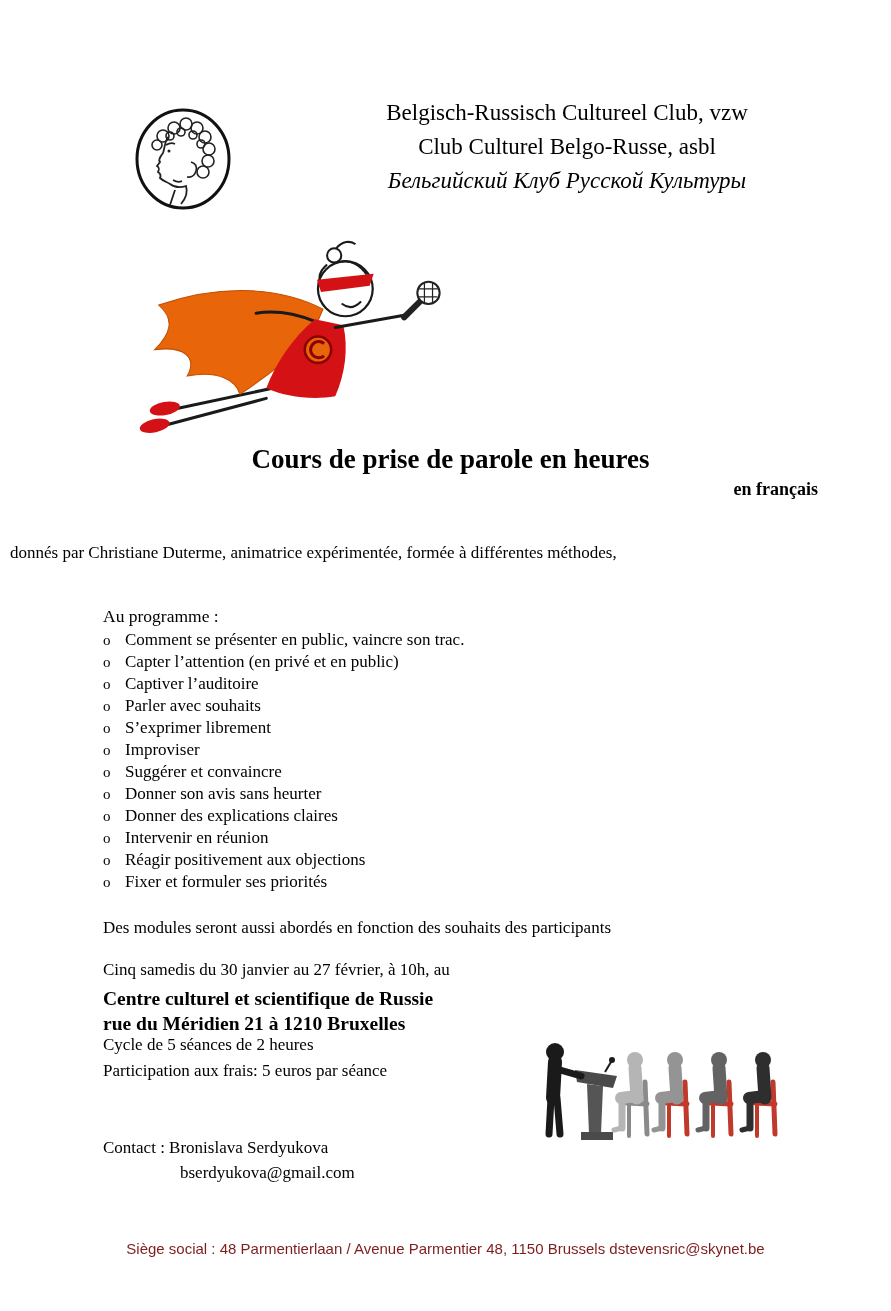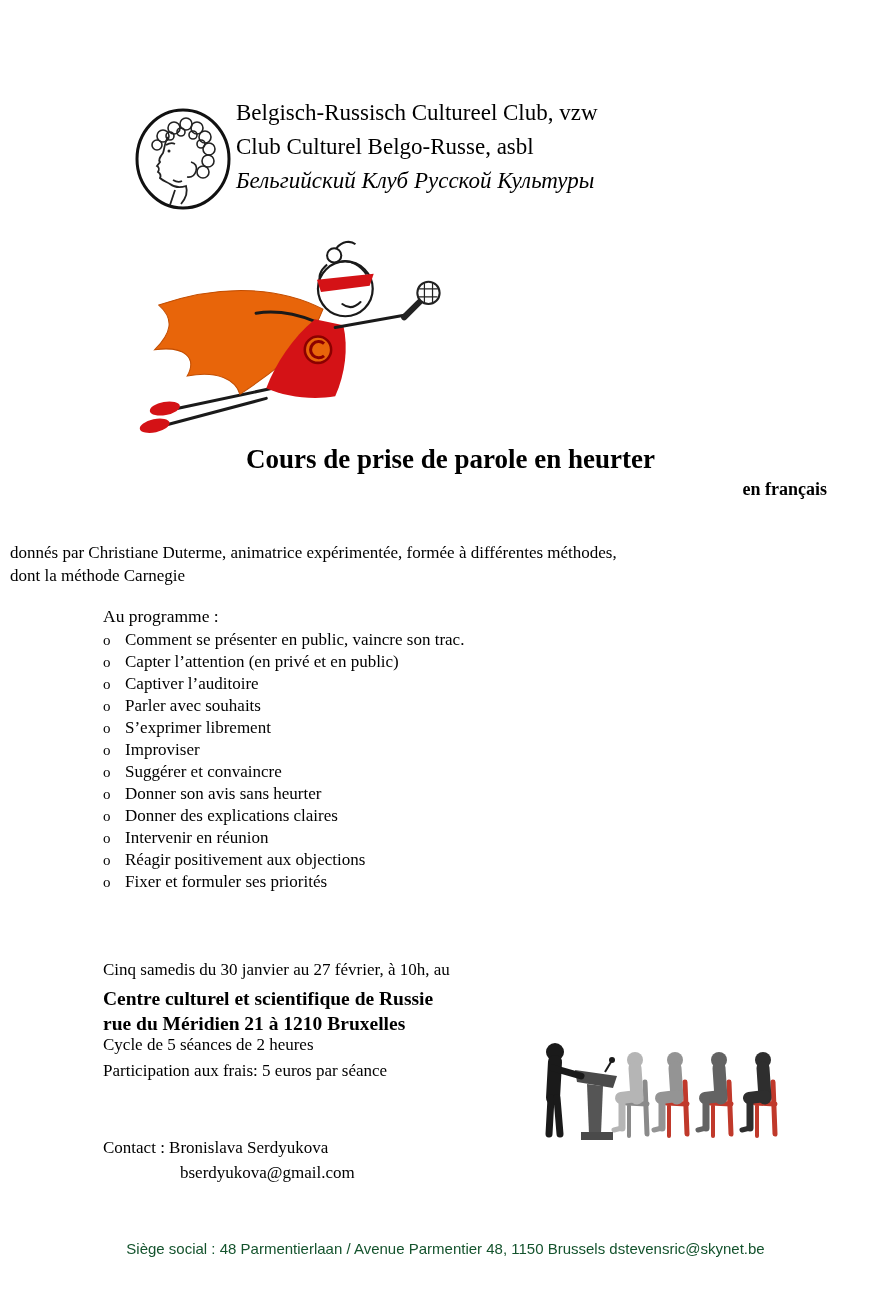--- a/index.html
+++ b/index.html
@@ -3,31 +3,31 @@
 <meta charset="utf-8">
 <style>
   * { margin:0; padding:0; box-sizing:border-box; }
   html,body { background:#ffffff; }
   body {
     width:891px; height:1311px; position:relative; overflow:hidden;
     font-family:"Liberation Serif", serif; color:#000;
   }
   .abs { position:absolute; }
 
-  .header-text { left:236px; top:96px; width:630px; text-align:left;
+  .header-text { left:252px; top:96px; width:630px; text-align:center;
                  font-size:23px; line-height:34px; }
   .header-text .ru { font-style:italic; }
 
   .logo-wrap { left:133px; top:106px; width:100px; height:106px; }
 
   .hero-wrap { left:112px; top:226px; width:345px; height:218px; }
 
   .doc-title { left:10px; top:444px; width:881px; text-align:center;
                font-size:27px; font-weight:bold; }
-  .subtitle  { top:479px; right:64px; font-size:18px; font-weight:bold; }
+  .subtitle  { top:479px; right:73px; font-size:18px; font-weight:bold; }
 
   .intro { left:10px; top:541px; width:881px; text-align:left;
            font-size:17px; line-height:23px; }
 
   .program { left:103px; top:606px; width:700px; font-size:17px; }
   .program .heading { margin-bottom:2px; font-size:17.5px; }
   .program ul { list-style:none; }
   .program li { line-height:22px; padding-left:0; }
   .program li .bullet { display:inline-block; width:22px; font-size:15px; }
 
@@ -38,21 +38,21 @@
   .schedule .venue { font-size:19.5px; font-weight:bold; line-height:25px; }
 
   .details { left:103px; top:1032px; font-size:17px; line-height:26px; }
 
   .contact { left:103px; top:1122px; font-size:17px; line-height:25px;margin-top:13px; }
   .contact .email { margin-left:77px; }
 
   .audience-wrap { left:523px; top:1036px; width:278px; height:116px; }
 
   .footer { left:0; top:1240px; width:891px; text-align:center;
-            font-family:"Liberation Sans", sans-serif; font-size:15px; color:#14532d; }
+            font-family:"Liberation Sans", sans-serif; font-size:15px; color:#7f1d1d; }
 </style>
 </head>
 <body>
 
 <div class="abs" style="inset:0;">
 
   <div class="abs logo-wrap">
     <svg width="100" height="106" viewBox="0 0 100 106">
       <ellipse cx="50" cy="53" rx="46" ry="49" fill="#ffffff" stroke="#111111" stroke-width="3"></ellipse>
       <g fill="none" stroke="#222222" stroke-width="1.6">
@@ -127,46 +127,46 @@
         <path d="M 226,35 C 235,33 245,39 251,48"></path>
         <path d="M 221,22 C 227,15 235,14 240,18"></path>
       </g>
 
       <path d="M 202,53 L 258,47 L 254,59 L 206,65 Z" fill="#d41216"></path>
 
       <path d="M 227,77 Q 236,84 245,75" fill="none" stroke="#1a1a1a" stroke-width="2" stroke-linecap="round"></path>
     </svg>
   </div>
 
-  <h1 class="abs doc-title">Cours de prise de parole en heurter</h1>
+  <h1 class="abs doc-title">Cours de prise de parole en heures</h1>
   <div class="abs subtitle">en français</div>
 
   <div class="abs intro">
     <div>donnés par Christiane Duterme, animatrice expérimentée, formée à différentes méthodes,</div>
-    <div>dont la méthode Carnegie</div>
   </div>
 
   <div class="abs program">
     <div class="heading">Au programme :</div>
     <ul>
       <li><span class="bullet">o</span><span>Comment se présenter en public, vaincre son trac.</span></li>
       <li><span class="bullet">o</span><span>Capter l’attention (en privé et en public)</span></li>
       <li><span class="bullet">o</span><span>Captiver l’auditoire</span></li>
       <li><span class="bullet">o</span><span>Parler avec souhaits</span></li>
       <li><span class="bullet">o</span><span>S’exprimer librement</span></li>
       <li><span class="bullet">o</span><span>Improviser</span></li>
       <li><span class="bullet">o</span><span>Suggérer et convaincre</span></li>
       <li><span class="bullet">o</span><span>Donner son avis sans heurter</span></li>
       <li><span class="bullet">o</span><span>Donner des explications claires</span></li>
       <li><span class="bullet">o</span><span>Intervenir en réunion</span></li>
       <li><span class="bullet">o</span><span>Réagir positivement aux objections</span></li>
       <li><span class="bullet">o</span><span>Fixer  et formuler ses priorités</span></li>
     </ul>
   </div>
 
+  <p class="abs modules-note">Des modules seront aussi abordés en fonction des souhaits des participants</p>
 
   <div class="abs schedule">
     <p class="dates">Cinq samedis du 30 janvier au 27 février, à 10h, au</p>
     <p class="venue">Centre culturel et scientifique de Russie</p>
     <p class="venue">rue du Méridien 21 à 1210 Bruxelles</p>
   </div>
 
   <div class="abs details">
     <p>Cycle de 5 séances de 2 heures</p>
     <p>Participation aux frais: 5 euros par séance</p>

